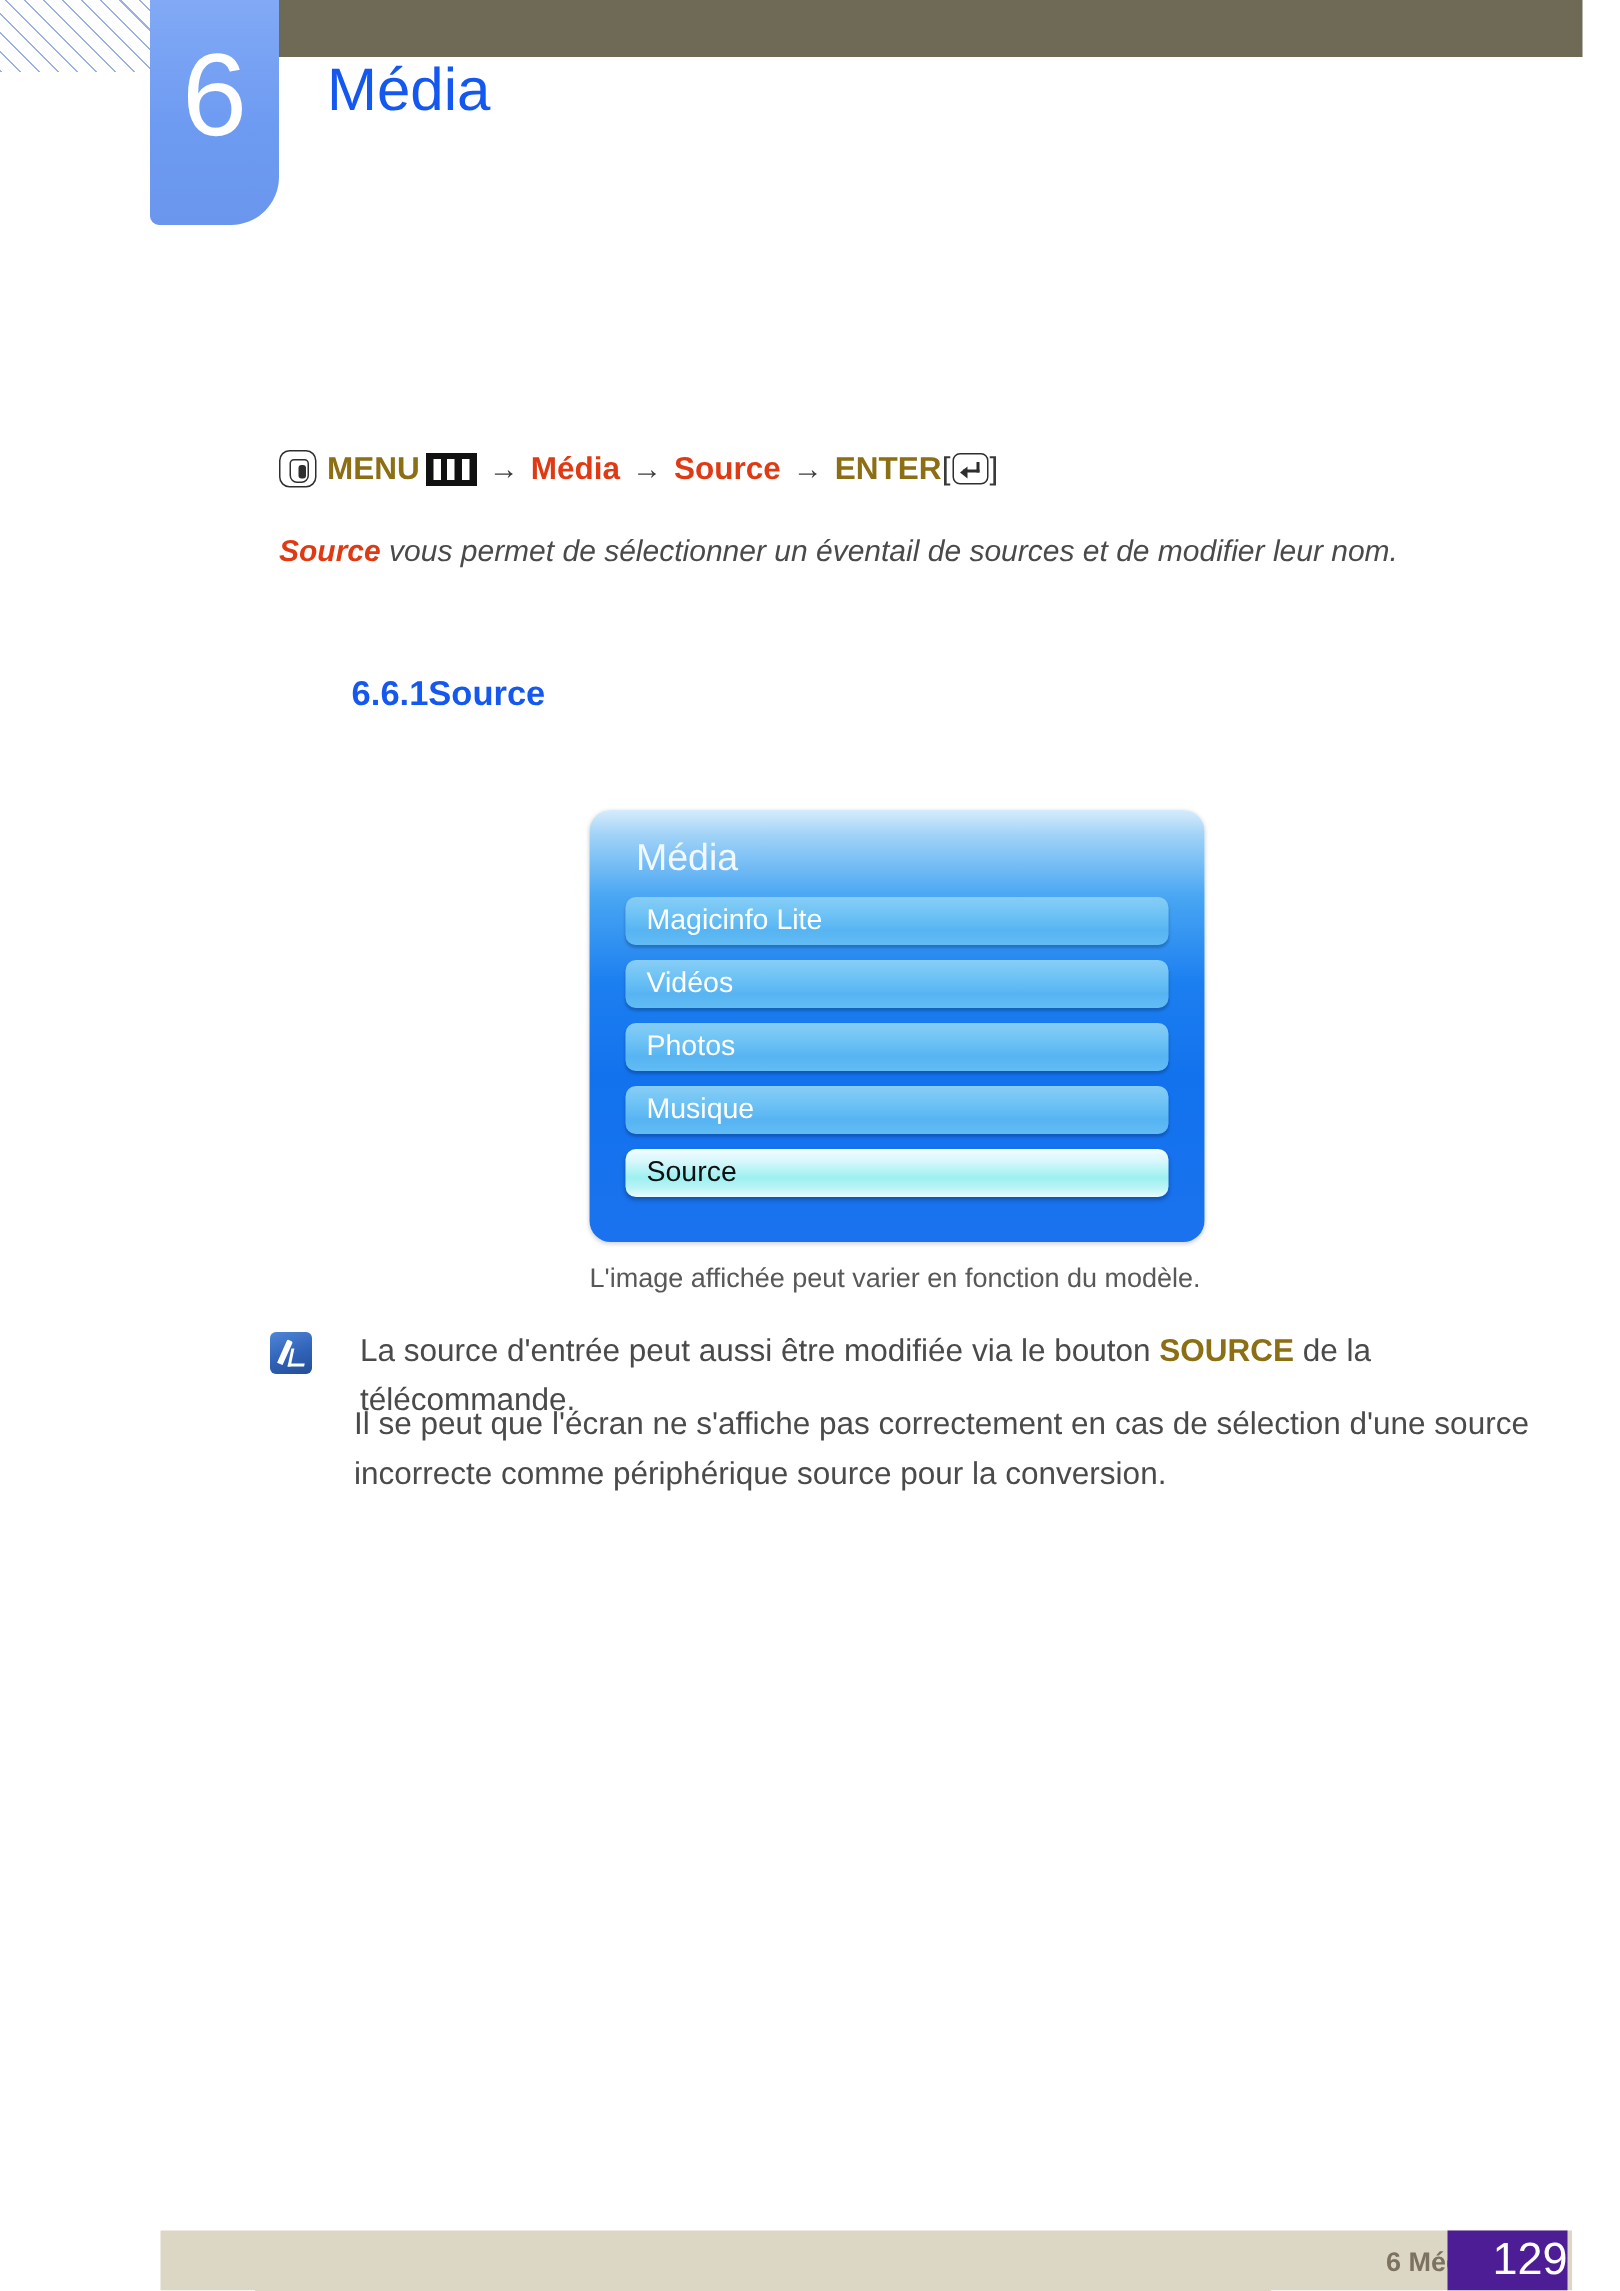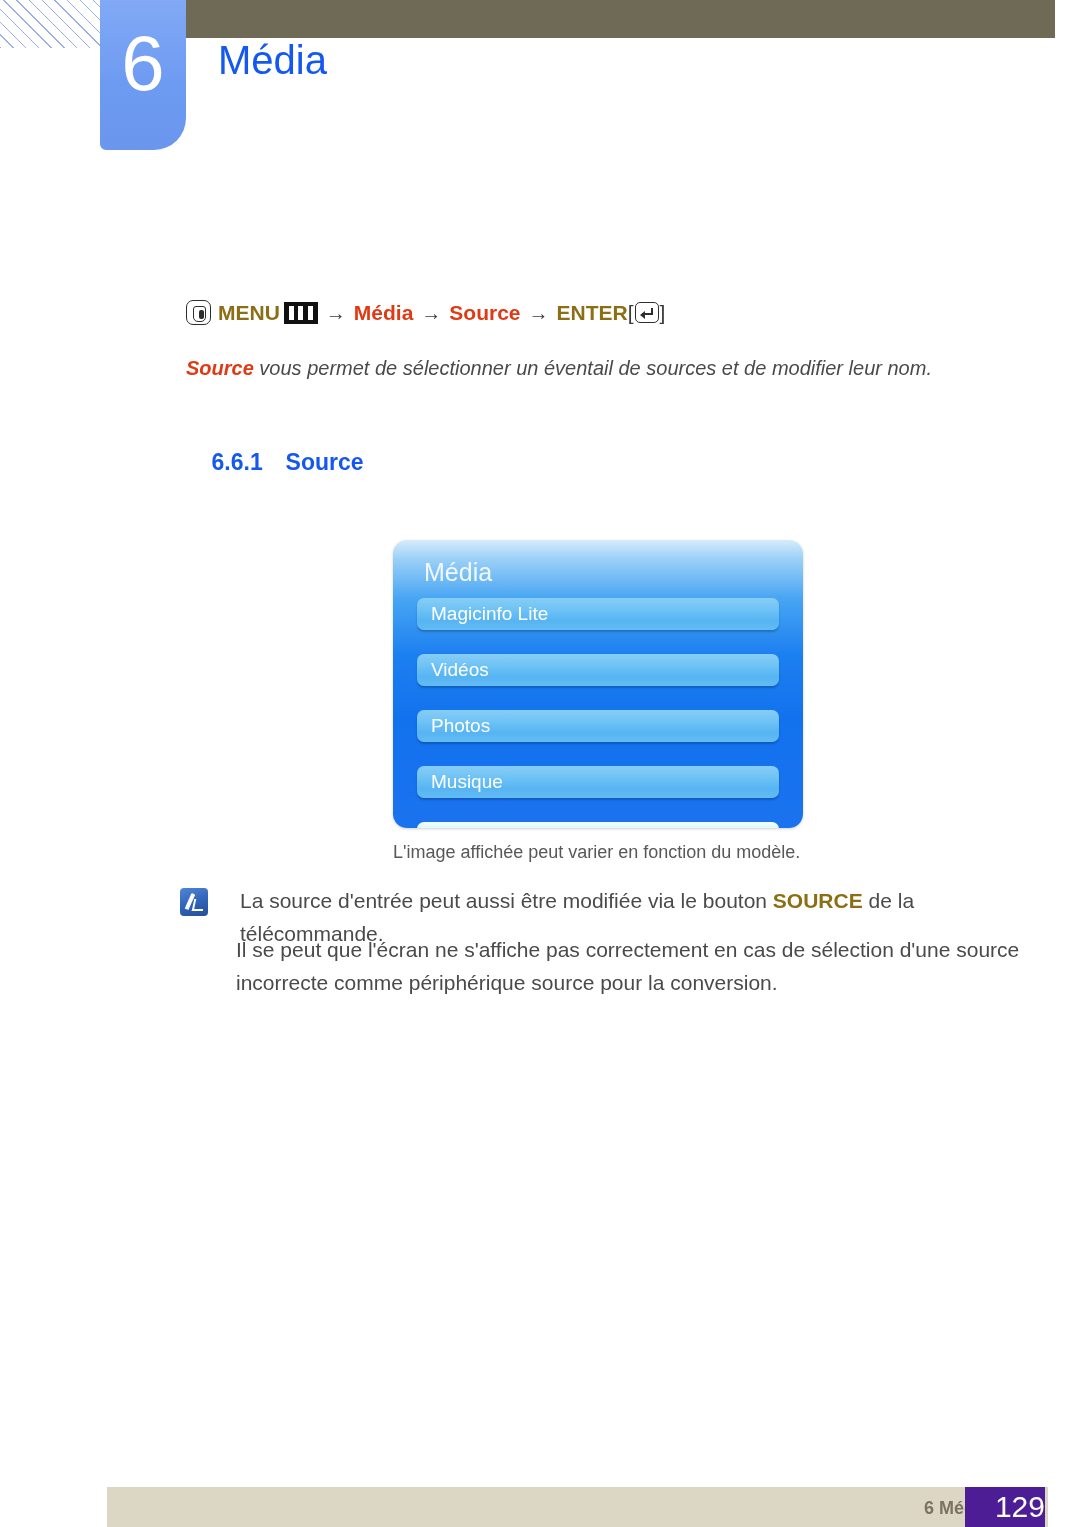--- a/index.html
+++ b/index.html
@@ -76,21 +76,21 @@
 
   .h3 {
     position: absolute;
     left: 186px; top: 417px;
     font-size: 23px;
     line-height: 30px;
     color: #1558f0;
     font-weight: 700;
     white-space: pre;
   }
-  .h3 .num { display: inline-block; width: 74px; }
+  .h3 .num { display: inline-block; width: 74px; text-align: right; }
 
   
   .pathline {
     position: absolute;
     left: 186px; top: 300px;
     display: flex;
     align-items: center;
     font-size: 21px;
     font-weight: 700;
     line-height: 24px;
@@ -210,21 +210,21 @@
     color: #f2f8ff;
     font-weight: 400;
   }
   .osd-list {
     position: absolute;
     left: 24px; top: 58px;
     width: 362px;
   }
   .osd-item {
     height: 32px;
-    margin-bottom: 24px;
+    margin-bottom: 10px;
     border-radius: 7px;
     display: flex;
     align-items: center;
     padding-left: 14px;
     font-size: 19px;
     color: #ffffff;
     background: linear-gradient(180deg, #87cdf6 0%, #6dc2f5 38%, #57b4f2 70%, #62bcf4 100%);
     box-shadow: 0 2px 2px rgba(0,0,0,0.22);
   }
   .osd-item.selected {

